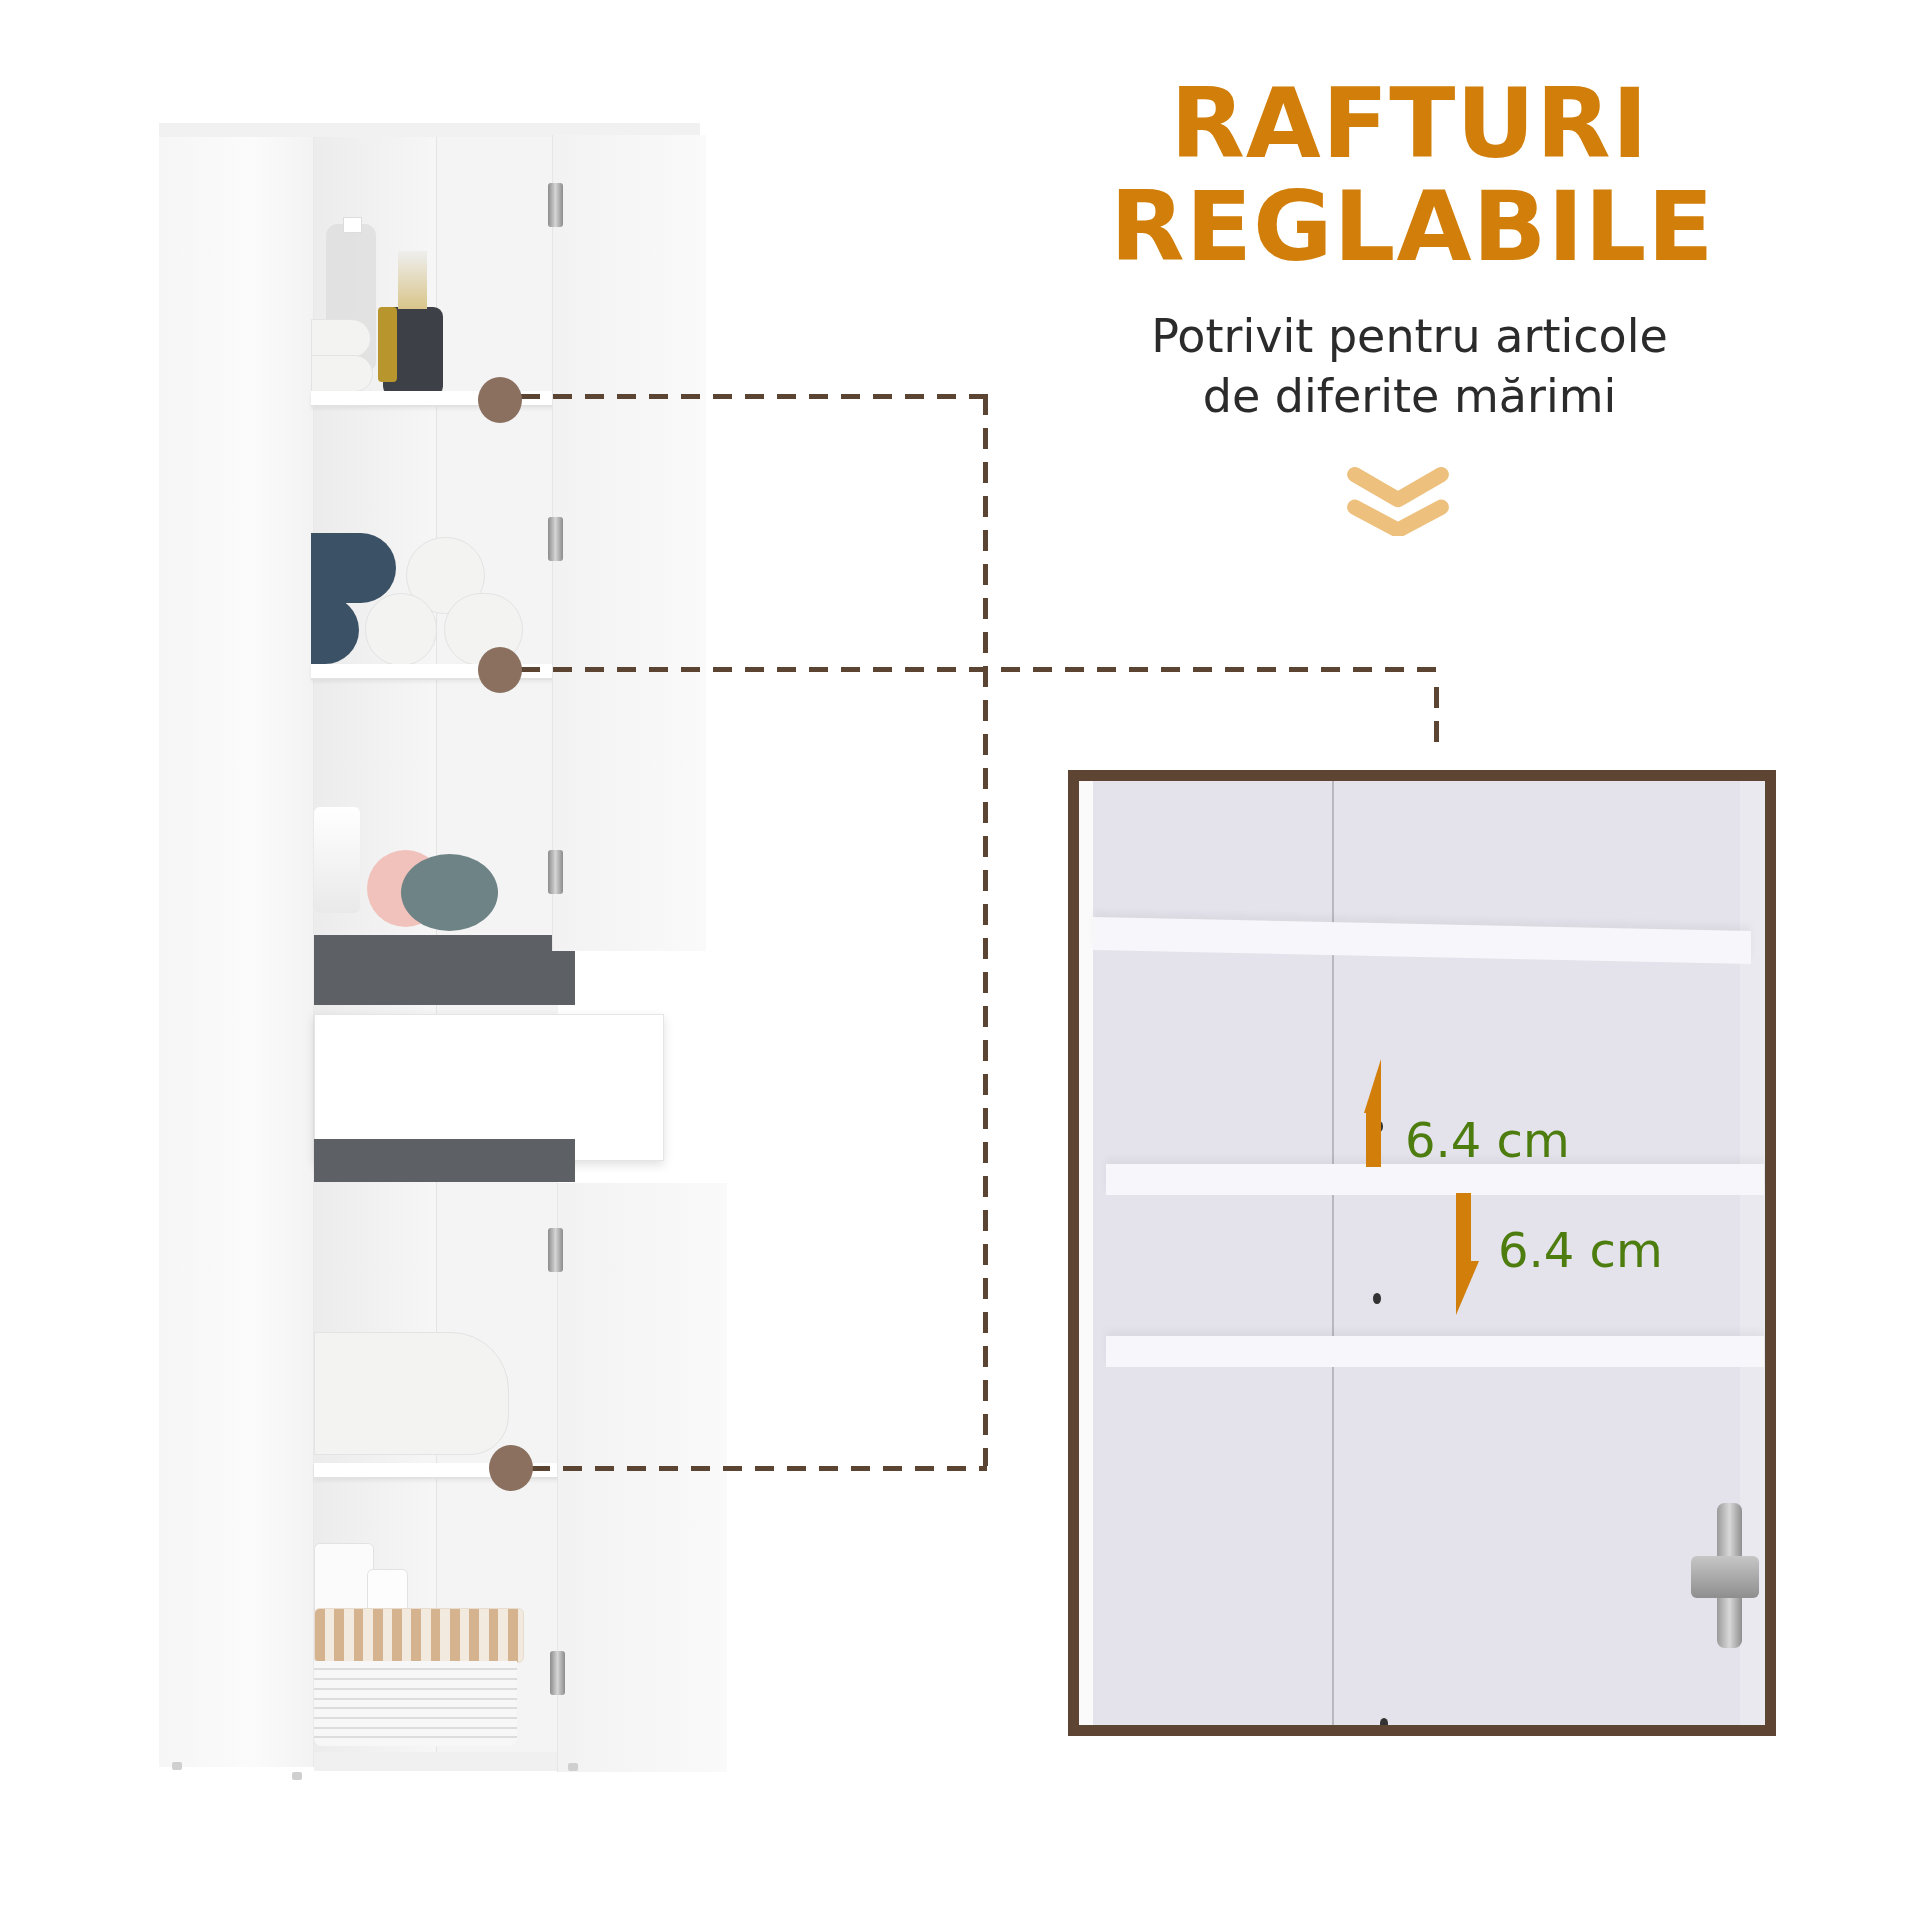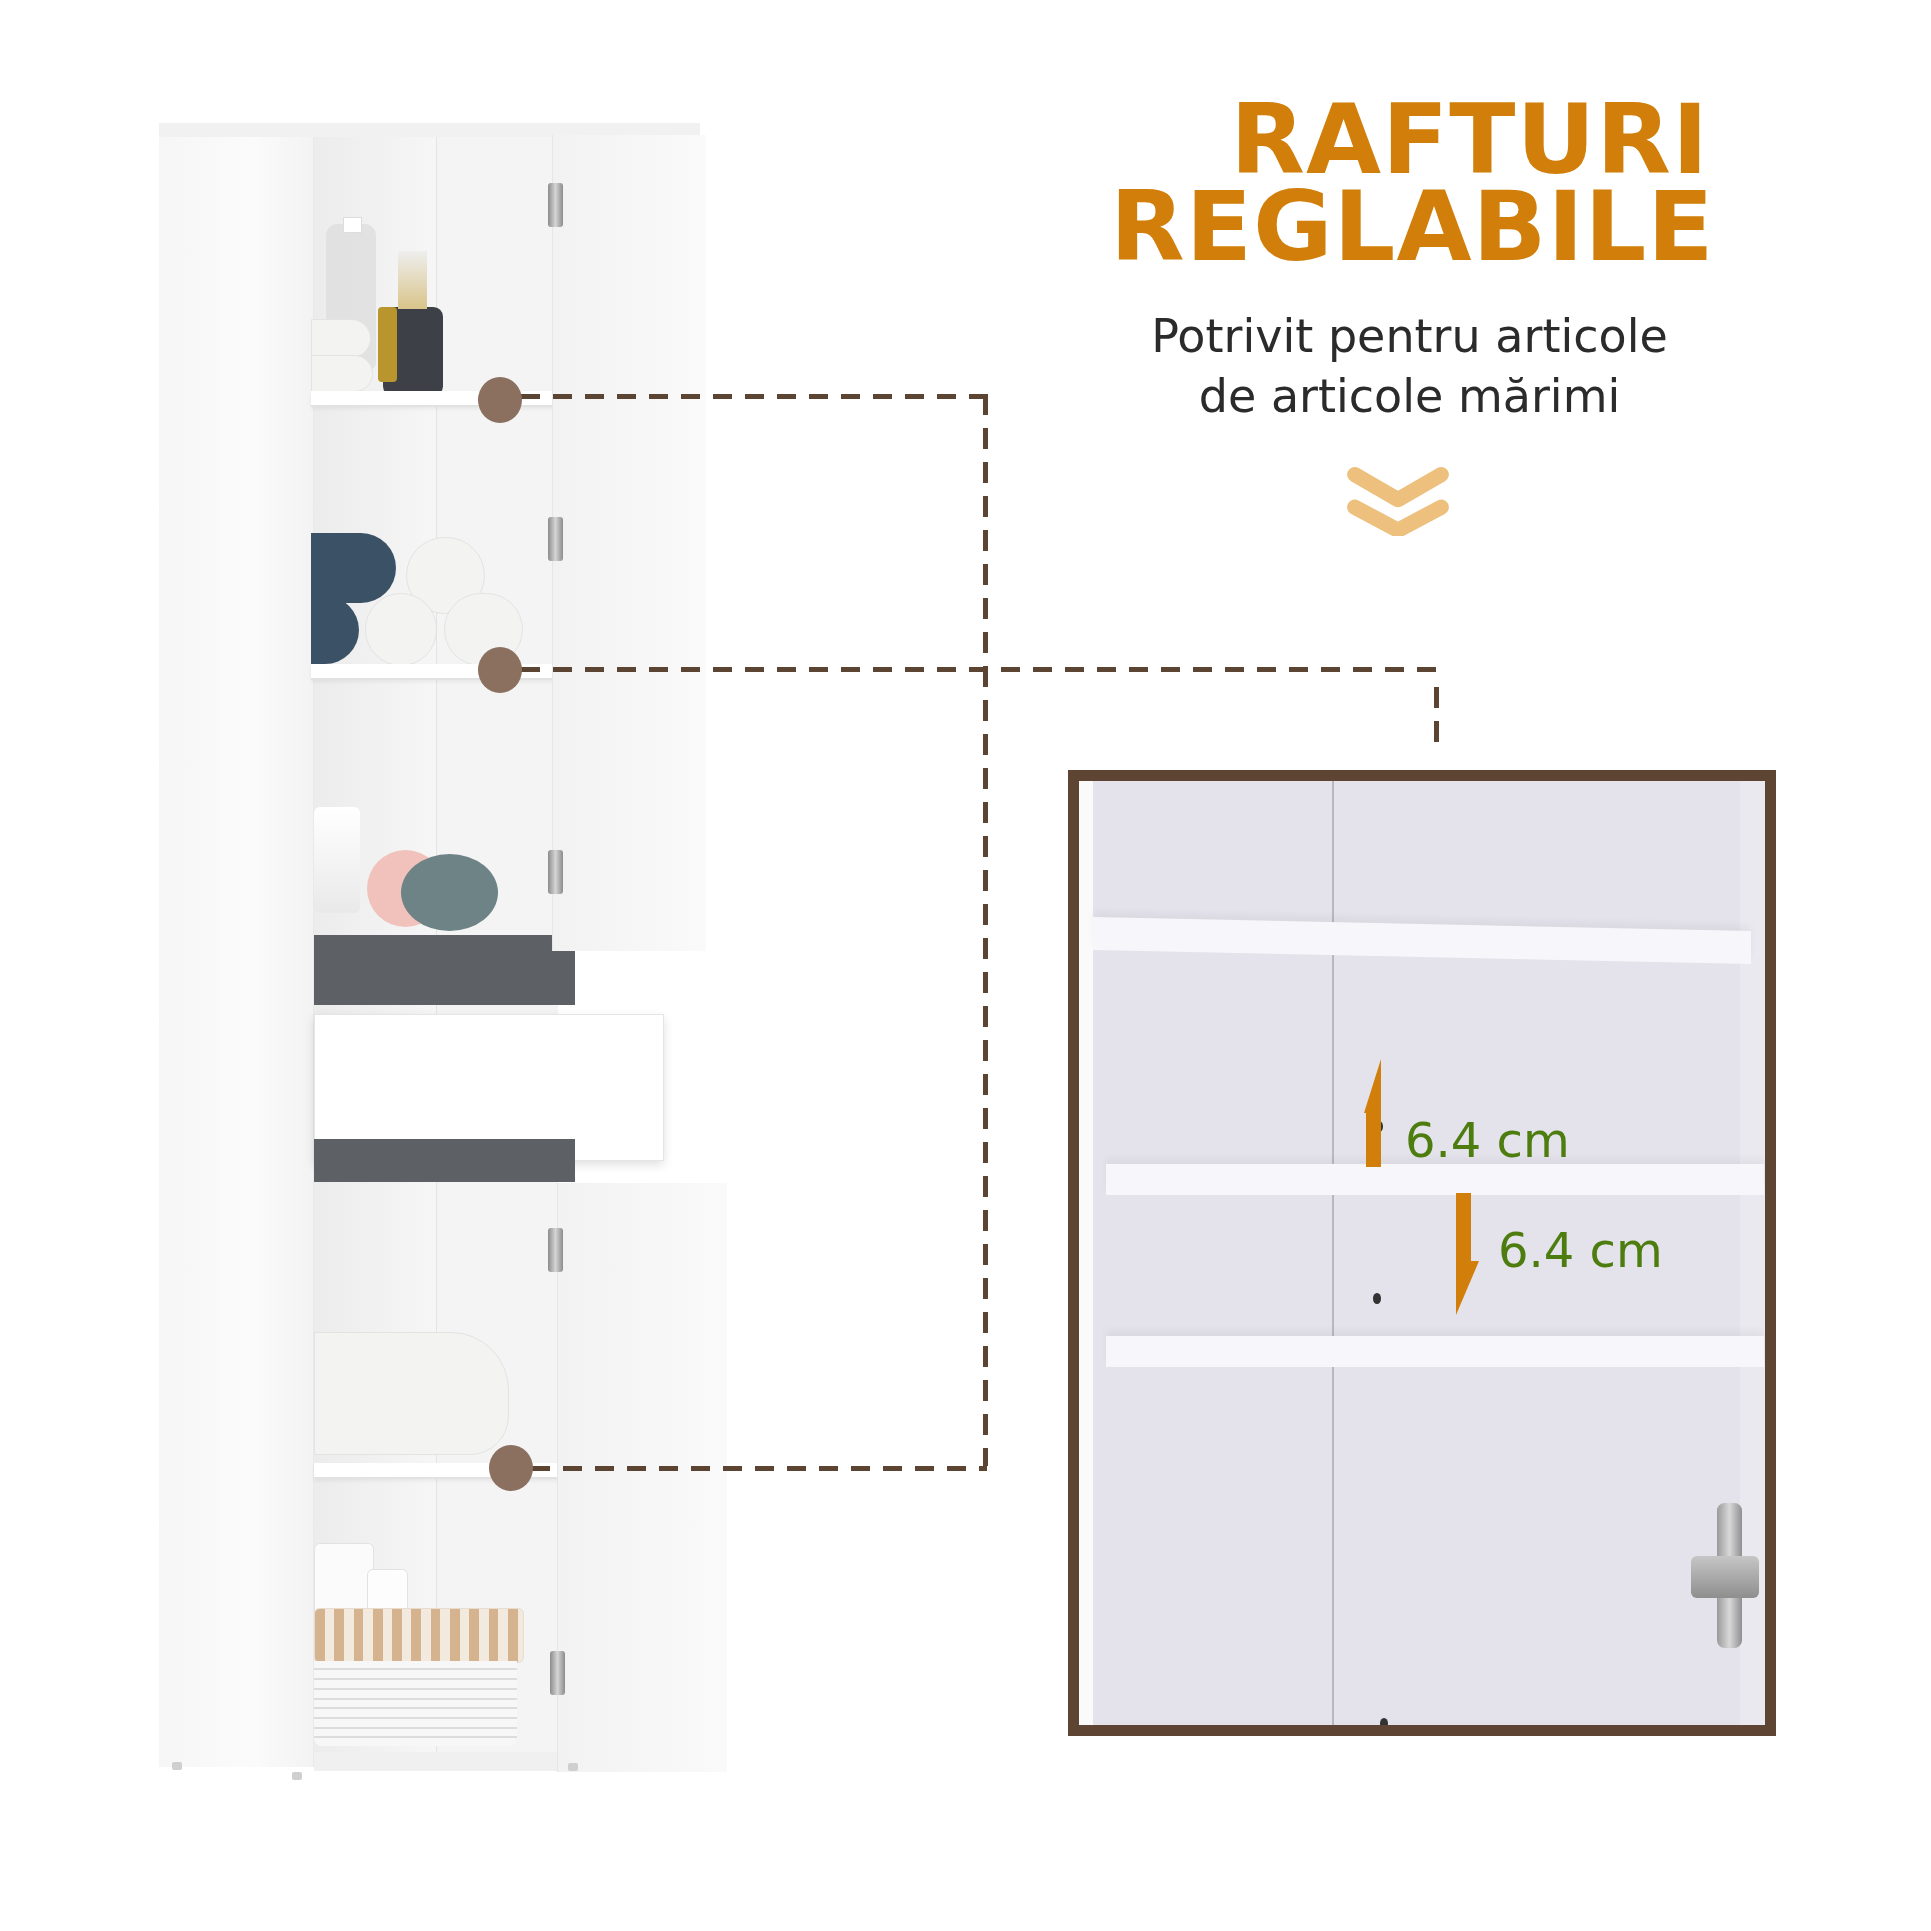--- a/index.html
+++ b/index.html
@@ -1,21 +1,21 @@
 <!DOCTYPE html>
 <html><head>
 <meta charset="utf-8">
 <style>
   html, body { margin:0; padding:0; background:#ffffff; }
   body { width:1931px; height:1931px; position:relative; overflow:hidden; font-family:"DejaVu Sans", sans-serif; }
   .abs { position:absolute; }
 
   
   .title-line { position:absolute; left:1110px; width:599px; text-align:center; font-family:"DejaVu Sans", sans-serif; font-weight:bold; color:#D17F0A; letter-spacing:1px; }
-  .title-1 { top:87px; font-size:97px; line-height:106px;text-align:right; }
+  .title-1 { top:71px; font-size:97px; line-height:106px; }
   .title-2 { top:174px; font-size:97px; line-height:106px; }
   .subtitle { position:absolute; left:1091px; width:637px; text-align:center; font-family:"DejaVu Sans", sans-serif; font-weight:normal; color:#2b2b2b; font-size:46px; line-height:68px; }
   .sub-1 { top:302px; }
   .sub-2 { top:362px; }
 
   
   .cab-side { left:159px; top:126px; width:154px; height:1641px; background:linear-gradient(90deg,#f6f6f6,#fbfbfb 60%,#f3f3f3); border-right:1.9px solid #e9e9e9; }
   .cab-top { left:159px; top:123px; width:541px; height:13.5px; background:#f1f1f1; }
   .cab-interior { left:314px; top:135px; width:241px; height:1632px; background:linear-gradient(90deg,#ececec,#f7f7f7 55%,#efefef); }
   .cab-back-divider { left:436px; top:135px; width:121px; height:1632px; background:#f4f4f4; border-left:1px solid #e4e4e4; }
@@ -71,21 +71,21 @@
 
   
   .chevron { left:1345px; top:465px; width:106px; height:71px; }
 </style>
 </head>
 <body>
 
 <div class="title-line title-1">RAFTURI</div>
 <div class="title-line title-2">REGLABILE</div>
 <div class="subtitle sub-1">Potrivit pentru articole</div>
-<div class="subtitle sub-2">de articole mărimi</div>
+<div class="subtitle sub-2">de diferite mărimi</div>
 
 <div class="abs chevron">
   <svg width="106" height="71" viewBox="0 0 110 74">
     <polyline points="10,10 55,36 100,10" fill="none" stroke="#EDC07E" stroke-width="16" stroke-linecap="round" stroke-linejoin="round"></polyline>
     <polyline points="10,44 55,68 100,44" fill="none" stroke="#EDC07E" stroke-width="16" stroke-linecap="round" stroke-linejoin="round"></polyline>
   </svg>
 </div>
 
 <div>
   <div class="abs cab-interior"></div>

